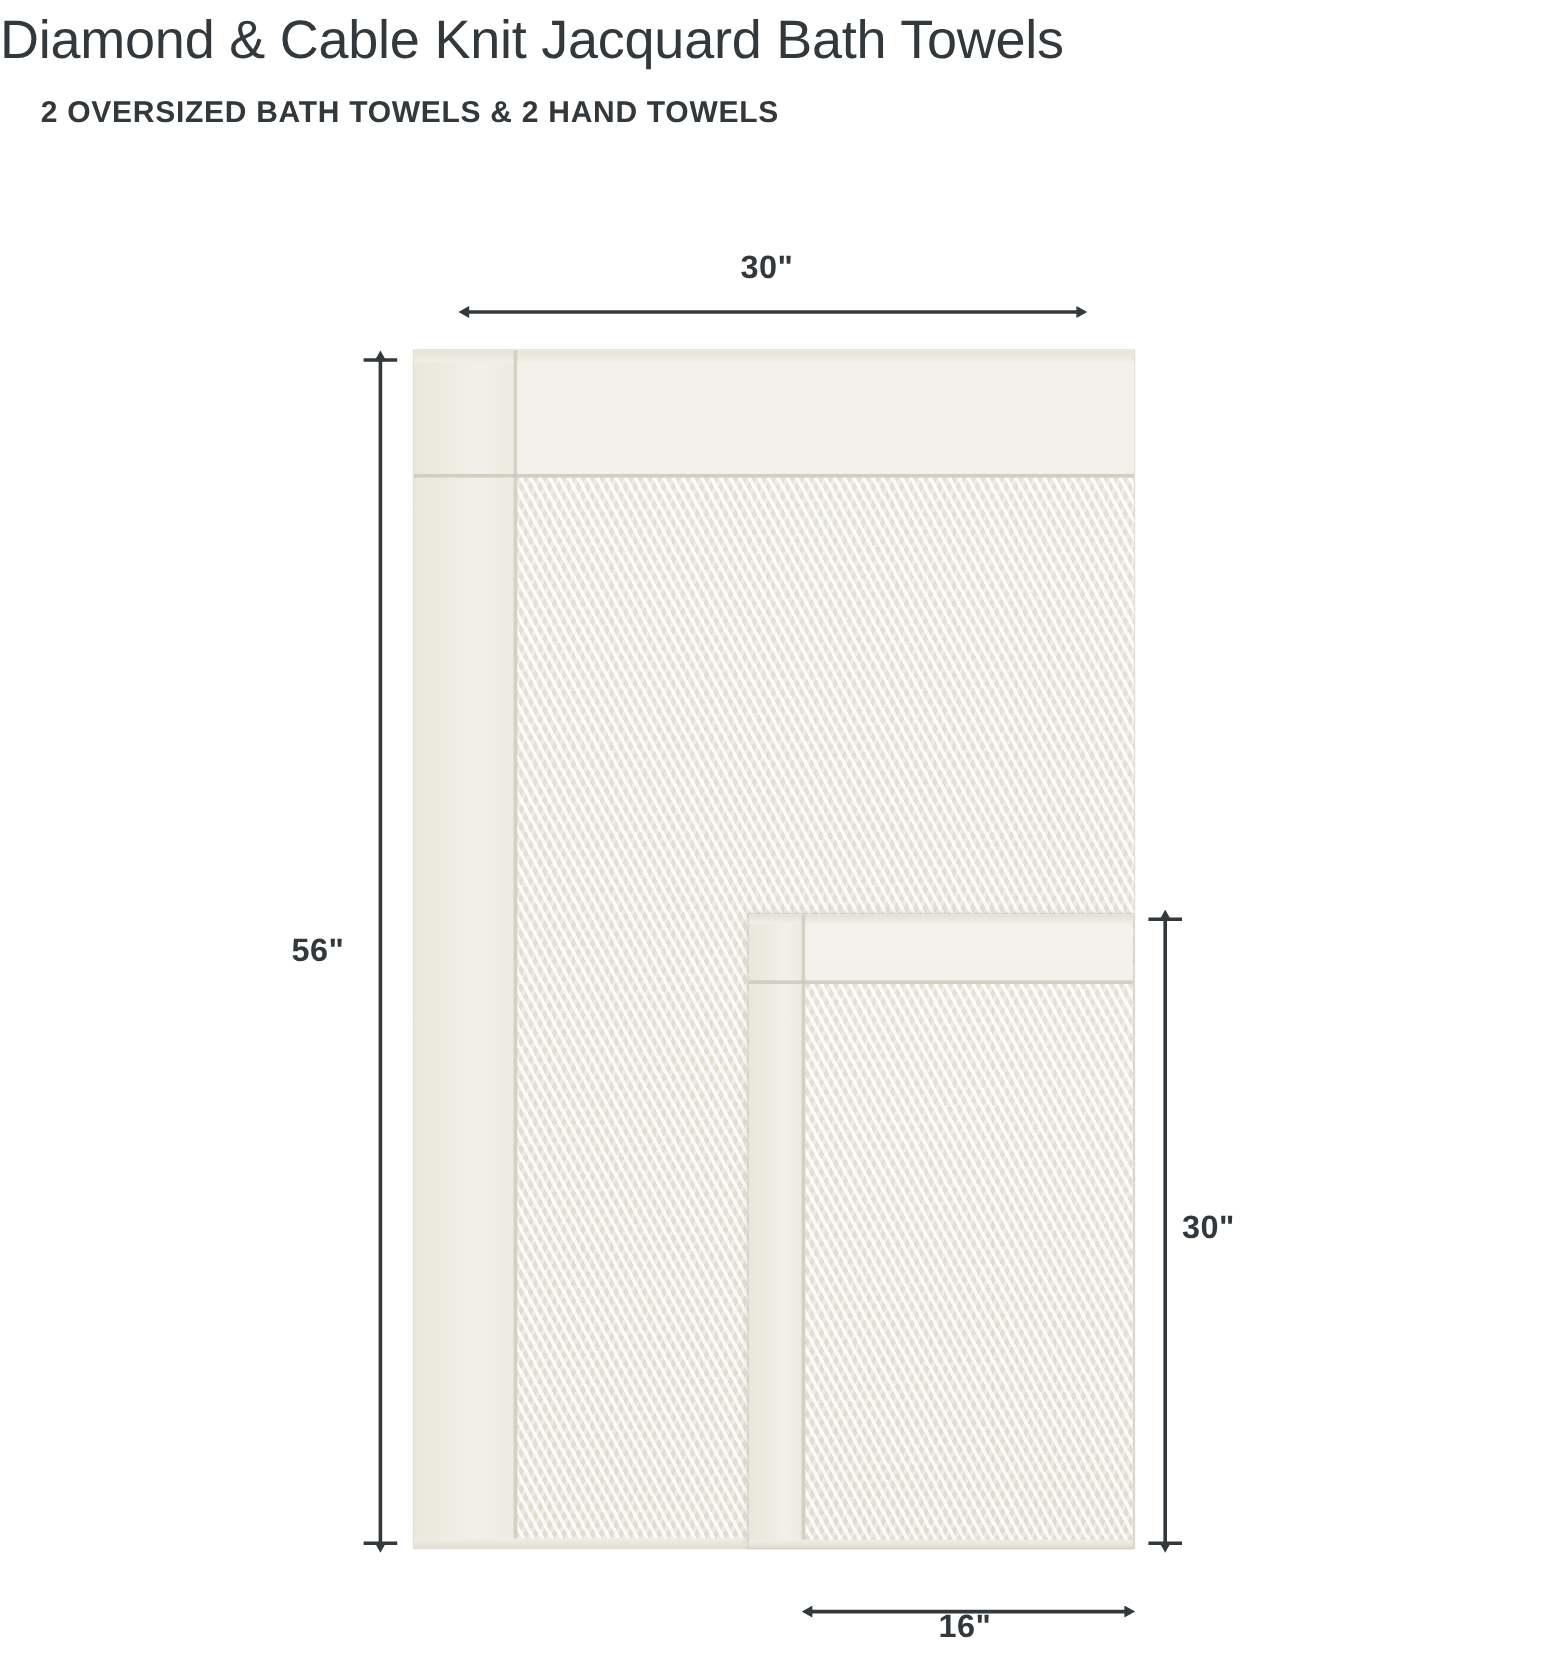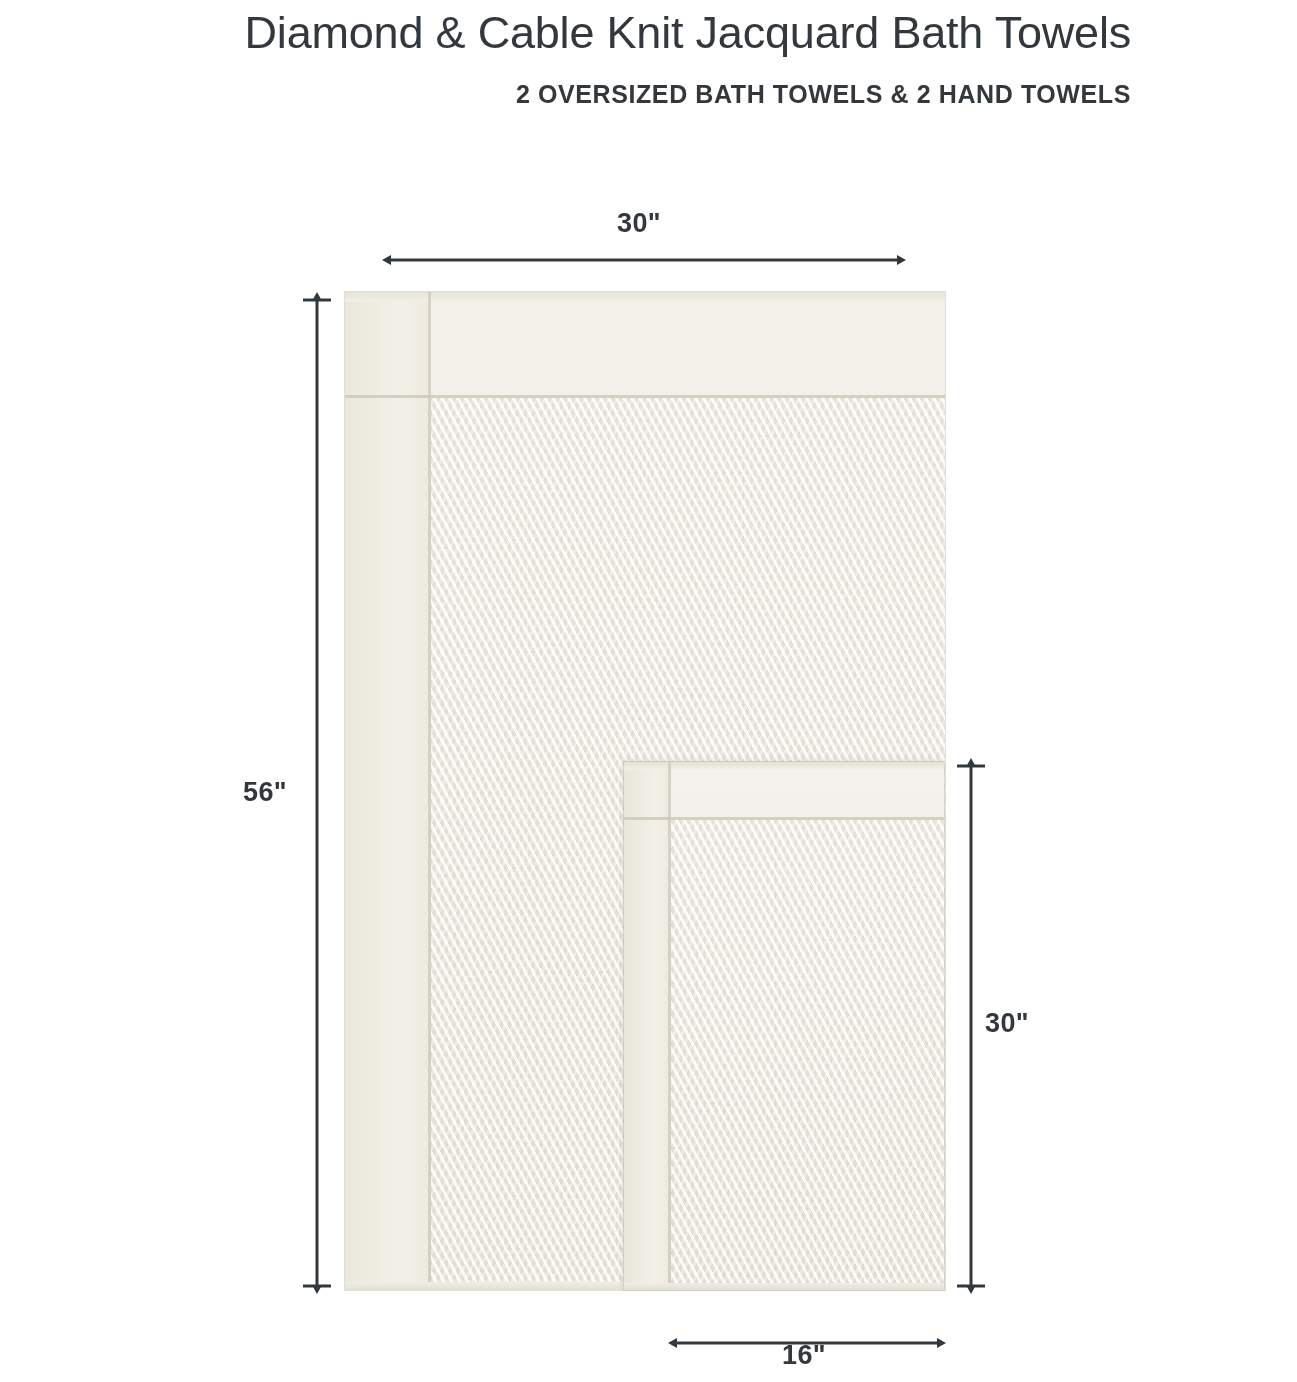--- a/index.html
+++ b/index.html
@@ -15,37 +15,38 @@
     position: relative;
     overflow: hidden;
   }
 
   
   .header {
     position: absolute;
     top: 0;
     left: 0;
     width: 1131px;
-    text-align: right;
+    text-align: left;
   }
   .title {
     font-size: 45px;
     font-weight: 400;
     letter-spacing: -0.2px;
     line-height: 1.1;
     margin: 8px 0 0 0;
     color: #33383c;
     white-space: nowrap;
   }
   .subtitle {
     font-size: 25px;
     font-weight: 700;
     letter-spacing: 0.6px;
     margin: 22px 0 0 0;
     color: #33383c;
+    padding-left: 34px;
   }
 
   
   .diagram {
     position: absolute;
     top: 0;
     left: 0;
     width: 1297px;
     height: 1382px;
   }

